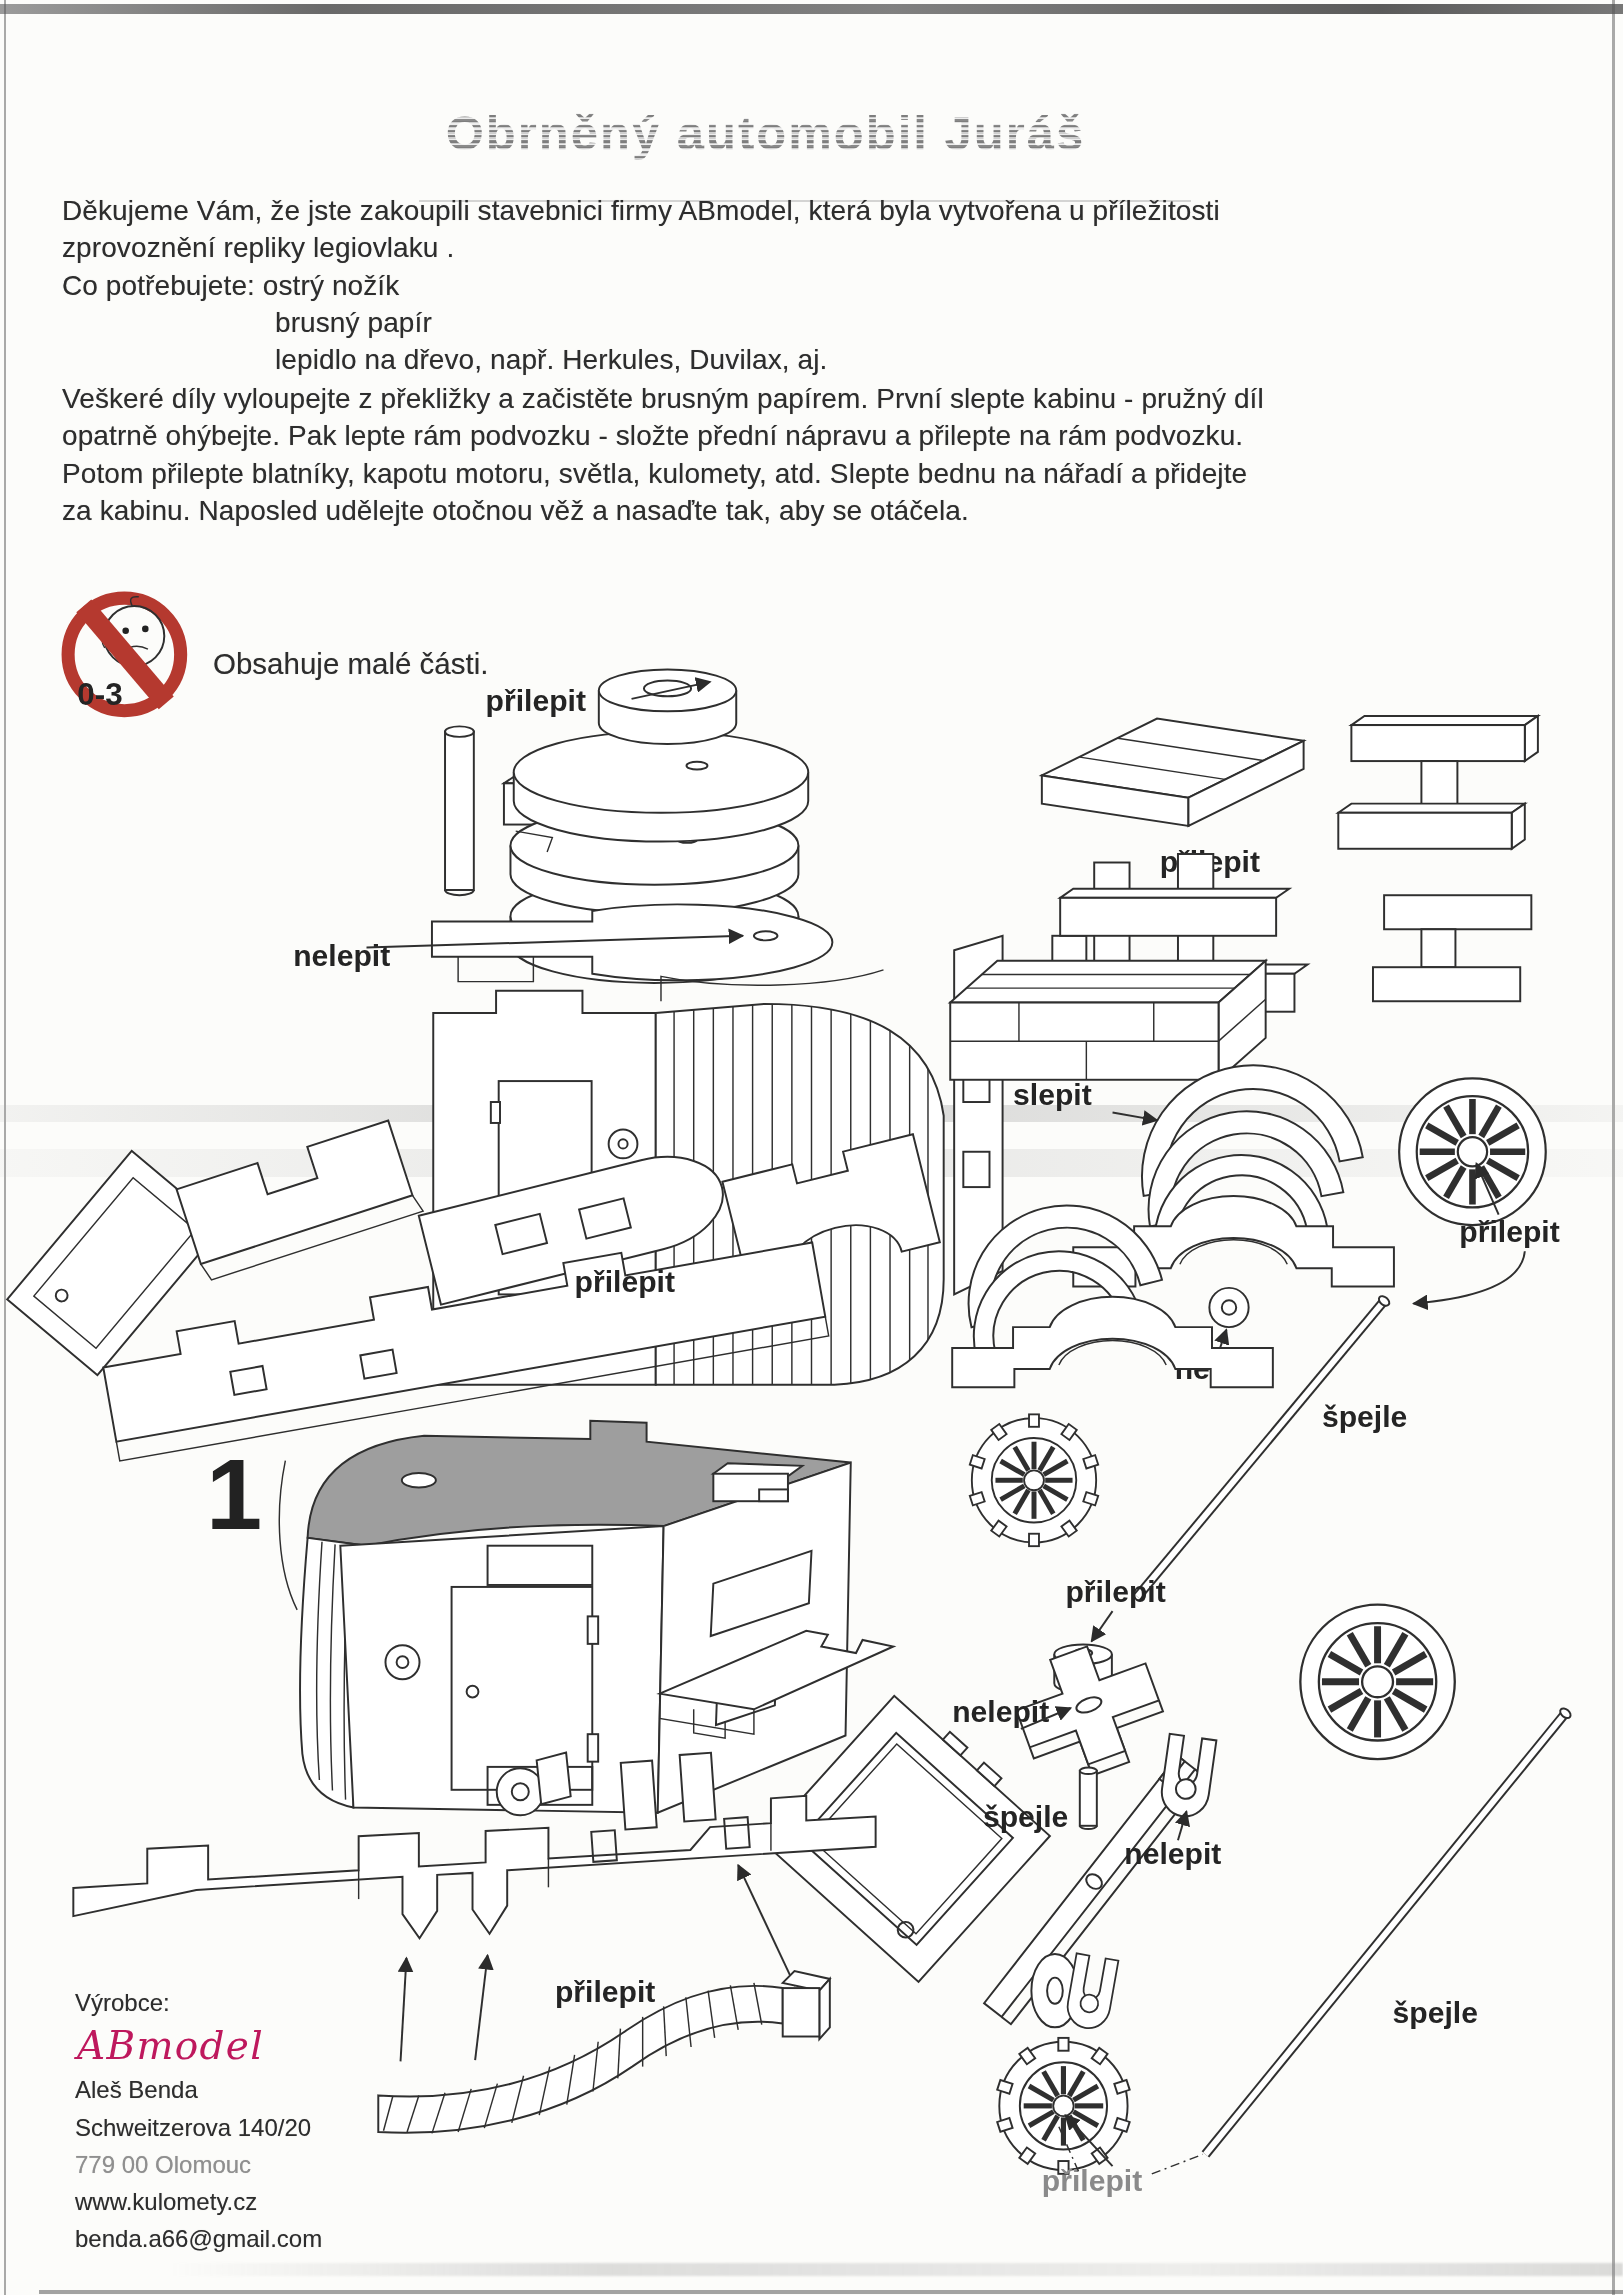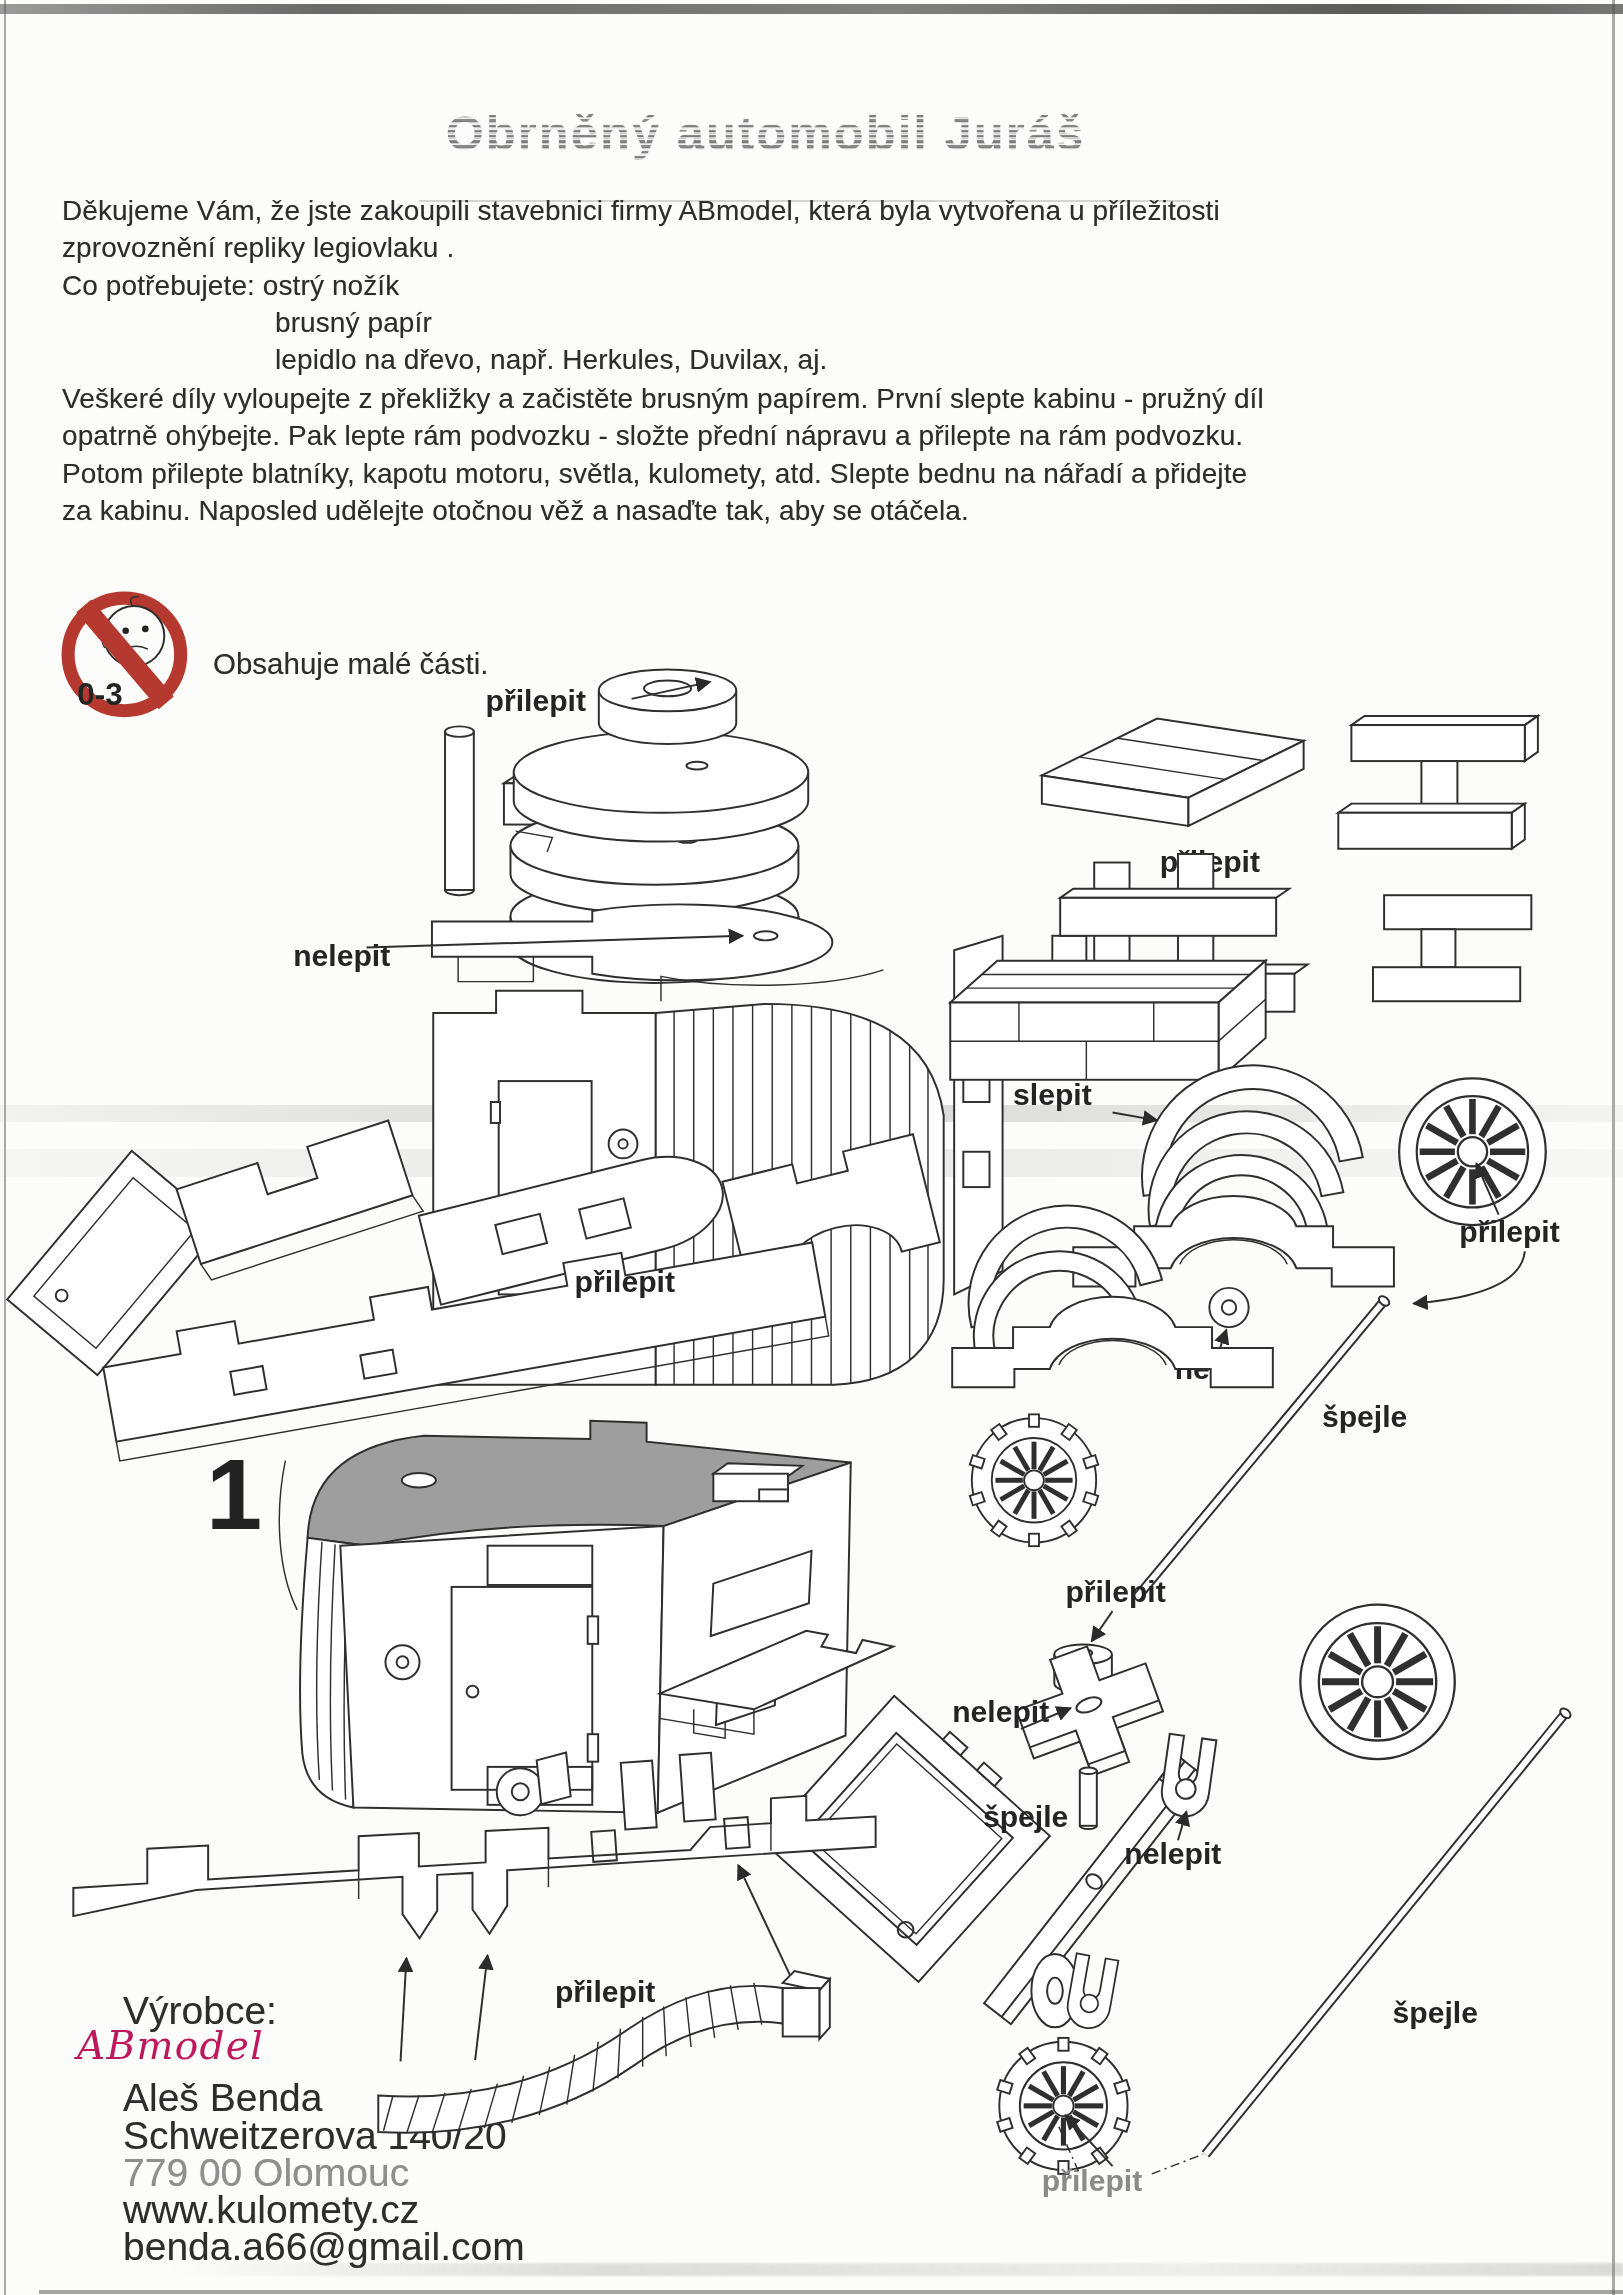--- a/index.html
+++ b/index.html
@@ -19,21 +19,21 @@
   @supports (-webkit-background-clip: text){
     .page-title{background:repeating-linear-gradient(180deg,#7e7e7e 0 1.3px,#cfcfcf 1.3px 2.6px,#ededed 2.6px 3.9px,#8a8a8a 3.9px 5.2px);
       -webkit-background-clip:text;background-clip:text;color:transparent;}
   }
   .title-underline{left:419px;top:200px;width:772px;height:2px;background:#c9c9c9;opacity:.8;}
 
   .t{font-size:28px;letter-spacing:0.1px;text-shadow:0 0 0.7px rgba(40,40,40,.4);}
   .warn-t{font-size:29.5px;text-shadow:0 0 0.7px rgba(40,40,40,.4);}
   .u{text-decoration:underline;}
   .stepnum{font-size:101px;font-weight:700;color:#222;}
-  .foot{font-size:39px;text-shadow:0 0 0.7px rgba(40,40,40,.35);margin-left:48px;}
+  .foot{font-size:24px;text-shadow:0 0 0.7px rgba(40,40,40,.35);}
   .brand{font-family:"DejaVu Serif",serif;font-style:italic;font-size:39px;letter-spacing:1.3px;color:#be185d;}
   .faded{color:#8f8f8f;}
 
   svg.diagram{position:absolute;left:0;top:0;}
   .w{fill:#fff;stroke:#2f2f2f;stroke-width:3;}
   .ln{fill:none;stroke:#2f2f2f;stroke-width:3;}
   .thin{fill:none;stroke:#2f2f2f;stroke-width:2.2;}
   .roof{fill:#9e9e9e;stroke:#2f2f2f;stroke-width:3;}
   .lbl{font-family:"Liberation Sans",sans-serif;font-weight:600;font-size:46px;fill:#242424;stroke:none;}
   .lblfade{fill:#8a8a8a;}

